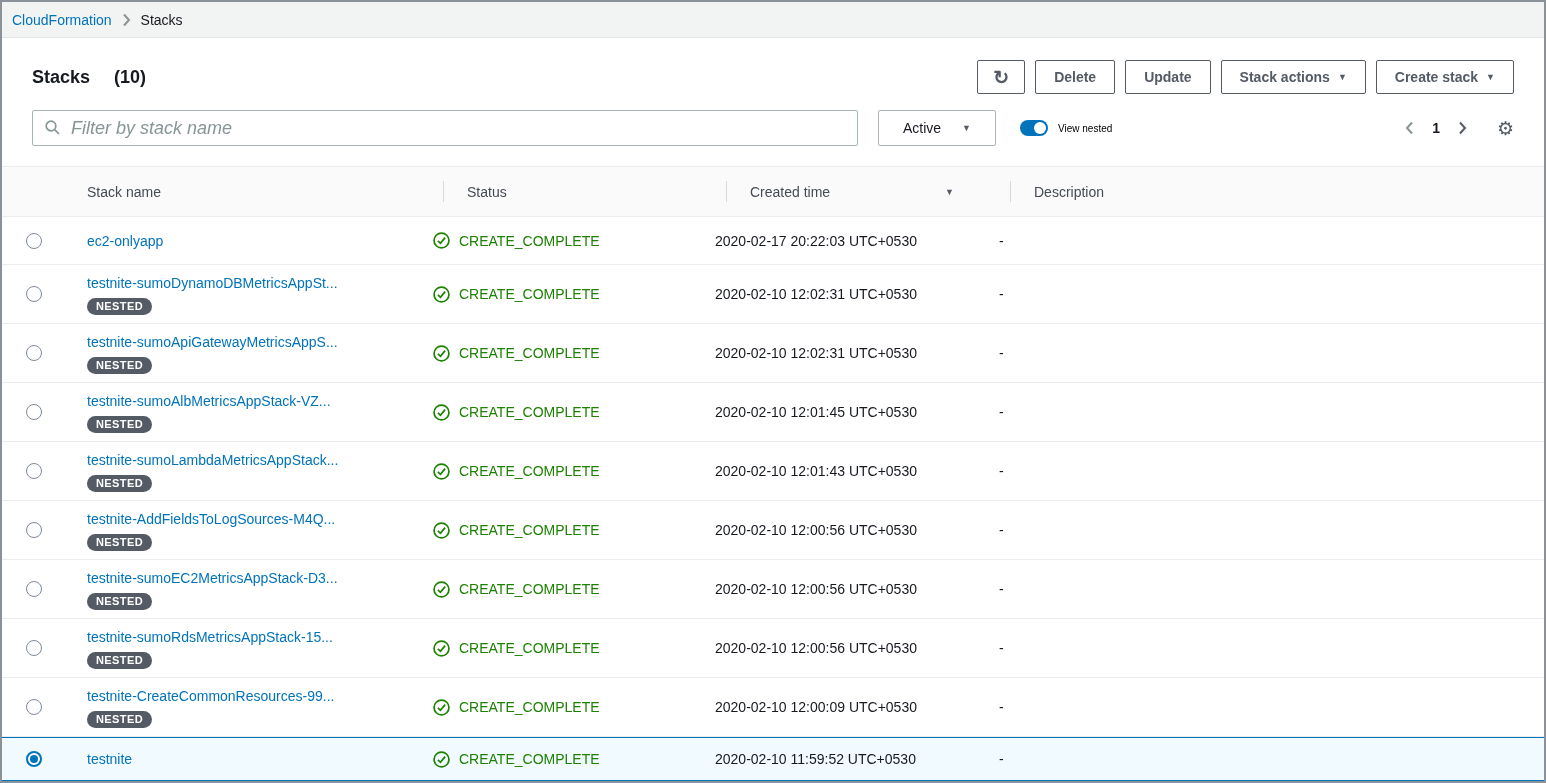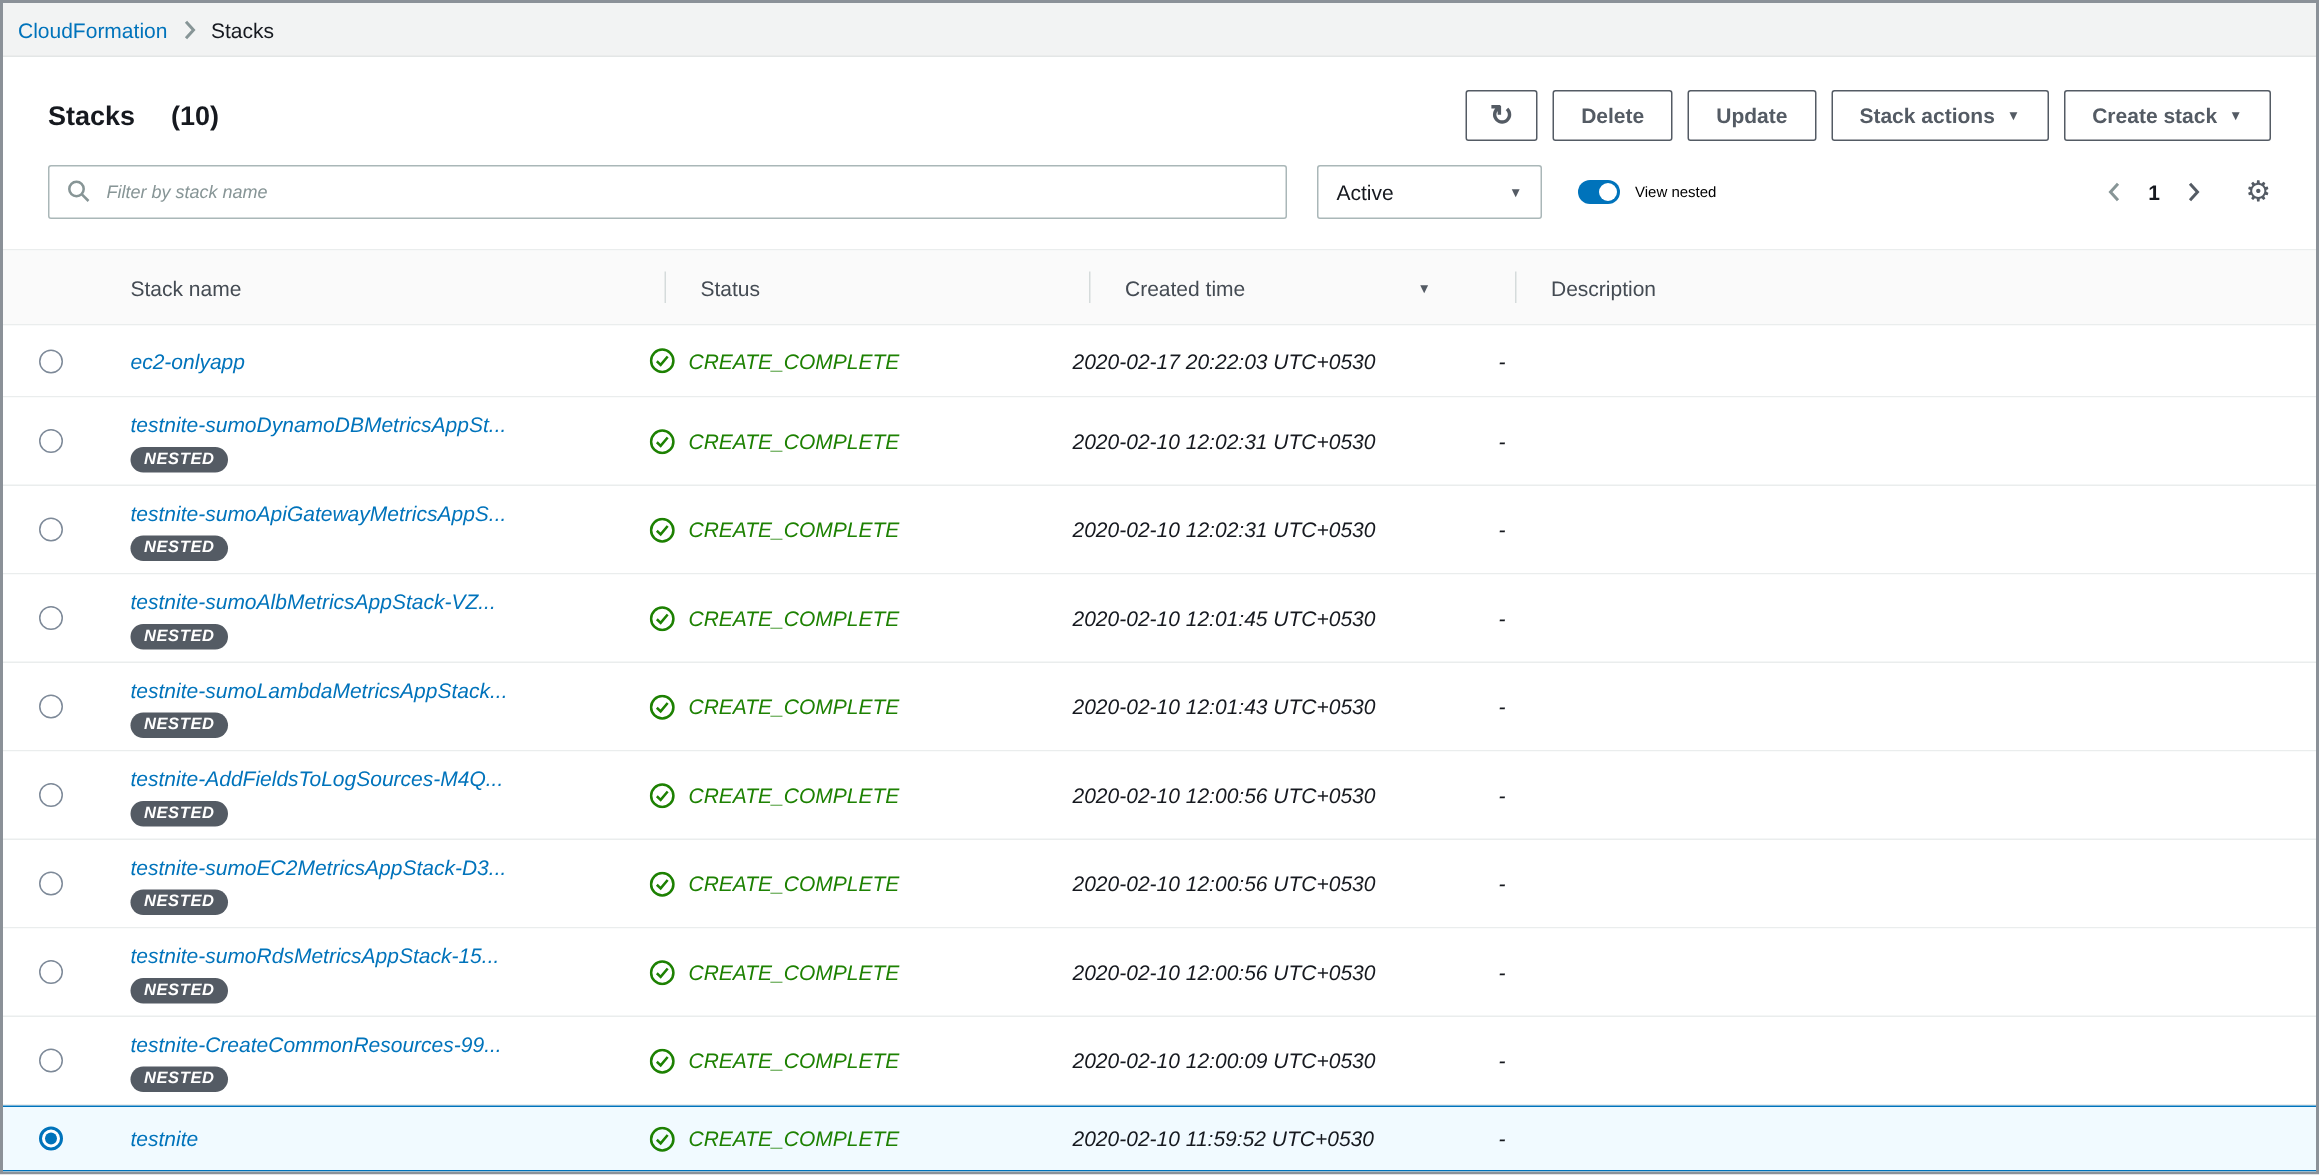--- a/index.html
+++ b/index.html
@@ -38,29 +38,29 @@
 
   
   .filter-row {
     display:flex; align-items:center; padding:16px 30px 20px 30px;
   }
   .search-box {
     position:relative; width:826px; height:36px; flex:none;
   }
   .search-box input {
     width:100%; height:100%; border:1px solid #aab7b8; border-radius:2px;
-    padding:0 10px 0 38px; font-size:12px; color:#16191f; outline:none;
+    padding:0 10px 0 38px; font-size:18px; color:#16191f; outline:none;
     font-family:"Liberation Sans",sans-serif; background:#fff;
   }
   .search-box input::placeholder { color:#879596; font-style:italic; }
   .search-icon-wrap { position:absolute; left:12px; top:9px; }
   .select {
-    width:150px; height:36px; border:1px solid #aab7b8; border-radius:2px;
+    width:118px; height:36px; border:1px solid #aab7b8; border-radius:2px;
     display:flex; align-items:center; justify-content:space-between;
-    padding:0 12px; margin-left:20px; font-size:14px; cursor:pointer; background:#fff;
+    padding:0 24px; margin-left:20px; font-size:14px; cursor:pointer; background:#fff;
   }
   .toggle-group { display:flex; align-items:center; margin-left:24px; gap:10px; }
   .toggle {
     width:28px; height:16px; border-radius:8px; background:#0073bb;
     position:relative; display:inline-block; cursor:pointer; flex:none;
   }
   .toggle .knob {
     position:absolute; width:12px; height:12px; border-radius:50%;
     background:#fff; top:2px; left:14px;
   }
@@ -85,21 +85,21 @@
     color:#444b53; position:relative;
   }
   .th-name { padding-left:21px; }
   .th-status, .th-created, .th-desc { padding-left:24px;margin-left:34px; }
   .th-sep::before {
     content:""; position:absolute; left:0; top:14px; bottom:14px; width:1px;
     background:#d5dbdb;
   }
   .sort { margin-left:auto; padding-right:22px; font-size:9px; color:#545b64; cursor:pointer; }
 
-  .trow { min-height:48px; border-bottom:1px solid #eaeded; background:#fff; cursor:pointer;font-style:italic; }
+  .trow { min-height:48px; border-bottom:1px solid #eaeded; background:#fff; cursor:pointer; }
   .trow.selected {
     background:#f1faff; border-top:1px solid #0073bb; border-bottom:1px solid #0073bb;
     min-height:44px;
   }
   .cell { display:flex; align-items:center; font-size:14px; color:#16191f; }
   .cell-radio { justify-content:center; }
   .radio {
     width:16px; height:16px; border-radius:50%; border:1px solid #7d8998;
     background:#fff; display:inline-flex; align-items:center; justify-content:center;
     cursor:pointer; flex:none;

